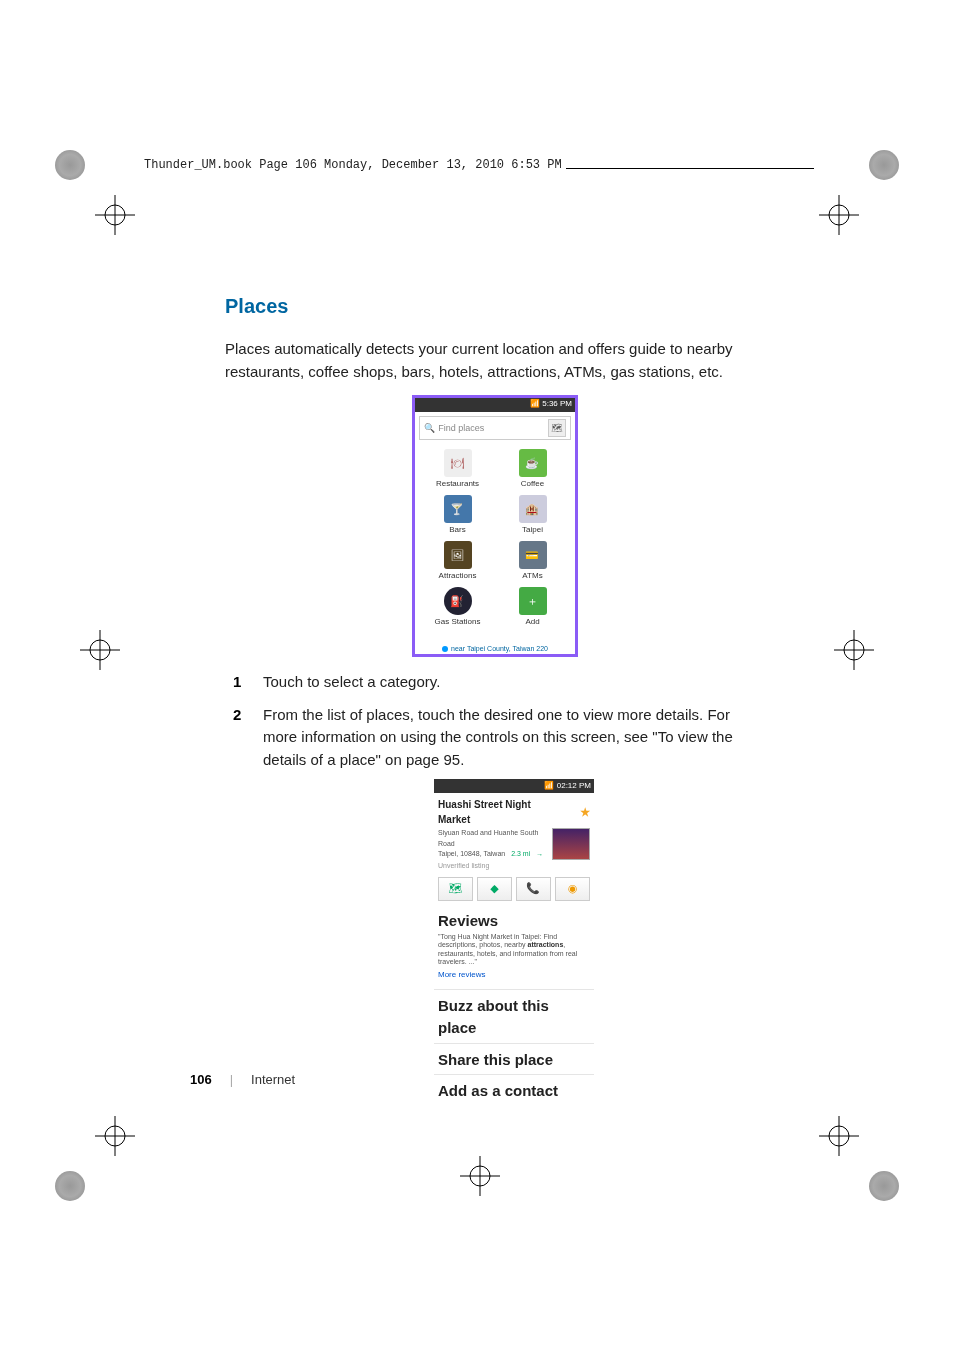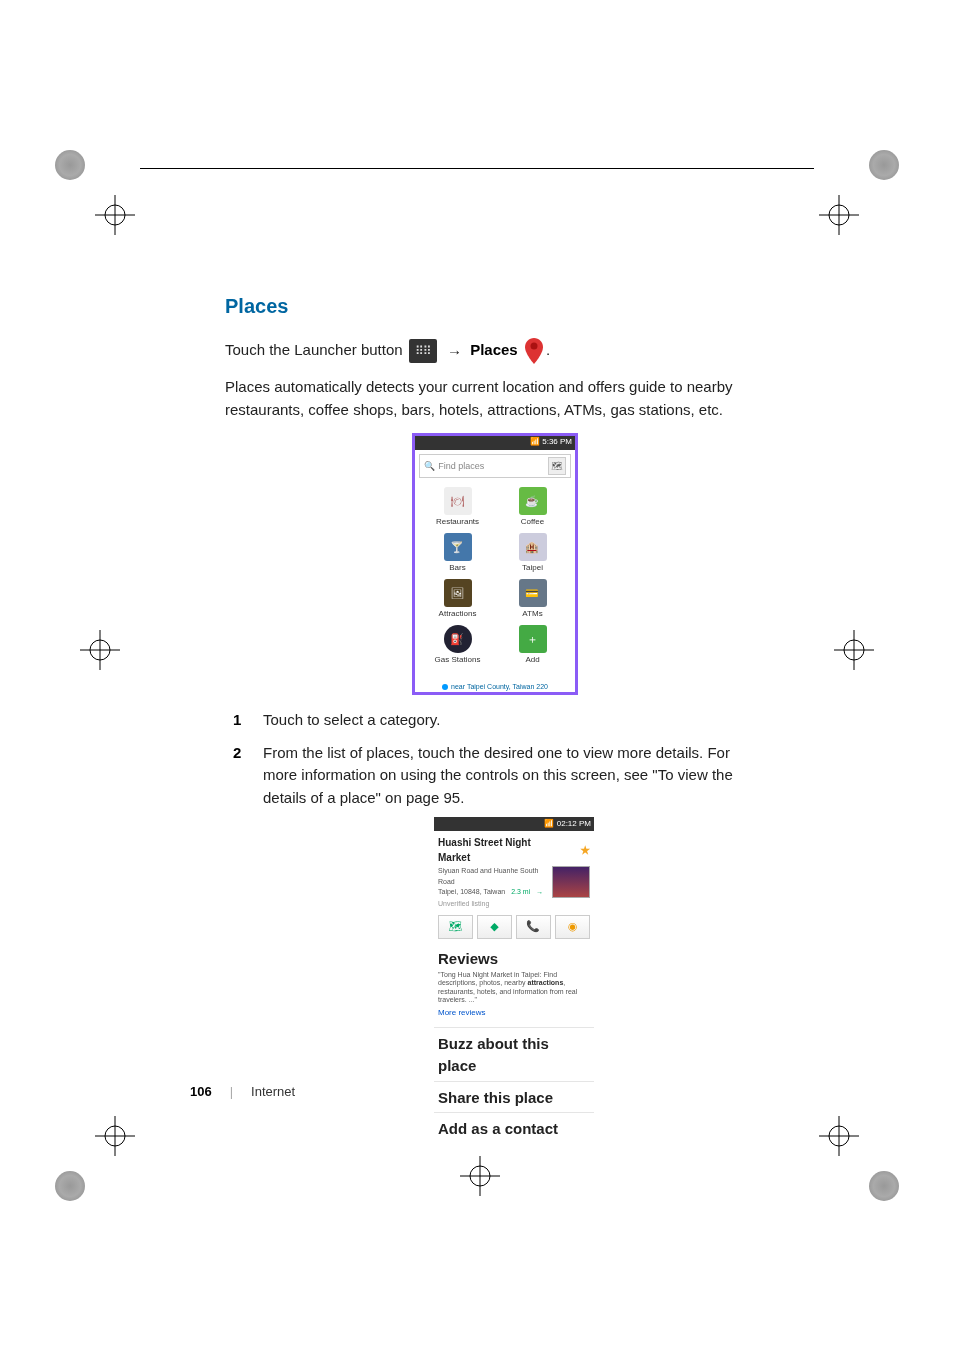--- a/index.html
+++ b/index.html
@@ -219,21 +219,21 @@
   .review-text {
     font-size:7px; color:#555; padding:0 4px; line-height:1.2;
   }
   .review-text b { color:#333; }
   .linkish { font-size:8px; color:#0055cc; padding:2px 4px 6px; display:block; }
   .divider { border-top:1px solid #e5e5e5; margin:2px 0; }
 
   .footer {
     position:absolute;
     left:190px;
-    bottom:252px;
+    bottom:264px;
     font-size:13px;
     color:#333;
     display:flex;
     align-items:center;
     gap:18px;
   }
   .footer .pnum { font-weight:700; color:#000; }
   .footer .vbar { color:#aaa; }
 </style>
 </head>
@@ -290,36 +290,25 @@
   </div>
   <div class="regmark bc">
     <svg viewBox="0 0 40 40">
         <circle cx="20" cy="20" r="10" fill="none" stroke="#000"></circle>
         <line x1="20" y1="0" x2="20" y2="40" stroke="#000"></line>
         <line x1="0" y1="20" x2="40" y2="20" stroke="#000"></line>
       </svg>
   </div>
 
   <div class="header-line"></div>
+  <div class="header-text">Thunder_UM.book  Page 106   Monday, December 13, 2010   6:53 PM</div>
 
   <div class="content">
     <h2 class="section-title">Places</h2>
 
-    <p class="para">
-      <span>Touch the Launcher button </span>
-      <span class="inline-icon"><span class="dots">⠿⠿</span></span>
-      <span class="arrow">→</span>
-      <span class="bold-link">Places</span>
-      <span class="pin-icon">
-        <svg viewBox="0 0 20 26">
-            <path d="M10 0C5 0 1 4 1 9c0 7 9 17 9 17s9-10 9-17c0-5-4-9-9-9z" fill="#d33"></path>
-            <circle cx="10" cy="8" r="3.5" fill="#a11"></circle>
-          </svg>
-      </span><span>.</span>
-    </p>
 
     <p class="para">Places automatically detects your current location and offers guide to nearby restaurants, coffee shops, bars, hotels, attractions, ATMs, gas stations, etc.</p>
 
     <div class="phone-shot shot1">
       <div class="statusbar">
         <span>📶 </span>
         <span>5:36 PM</span>
       </div>
       <div class="searchbar">
         <span class="sicon">🔍</span>

